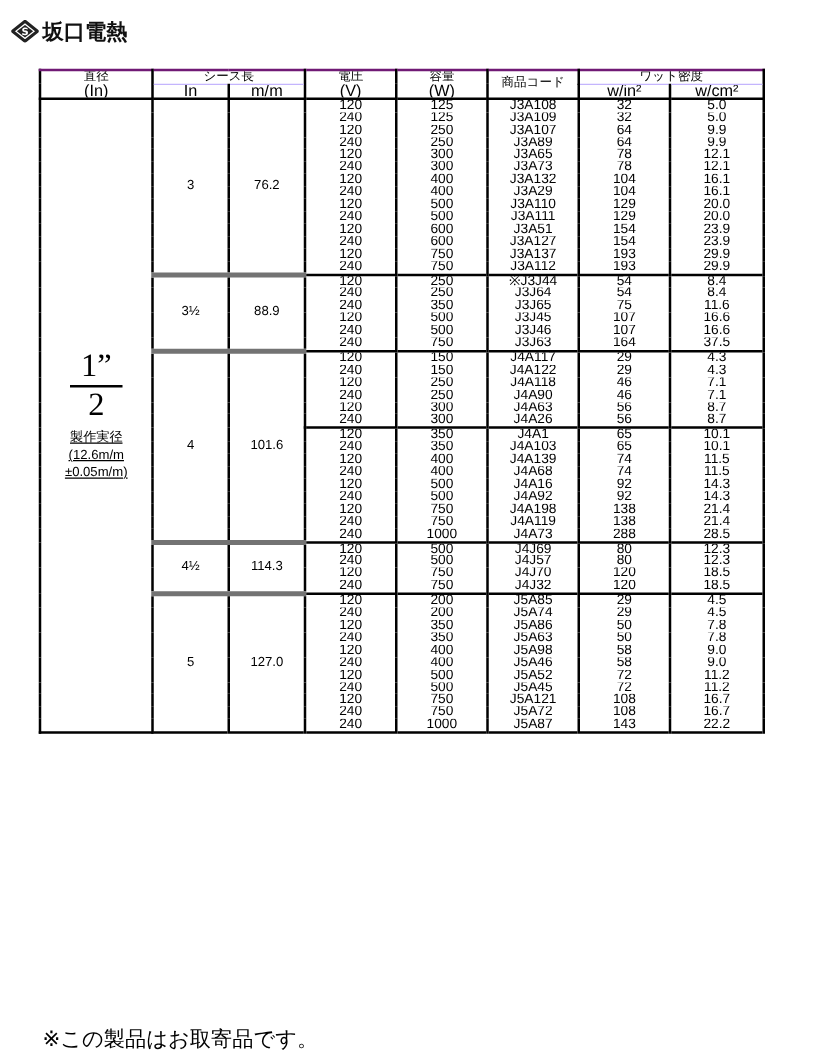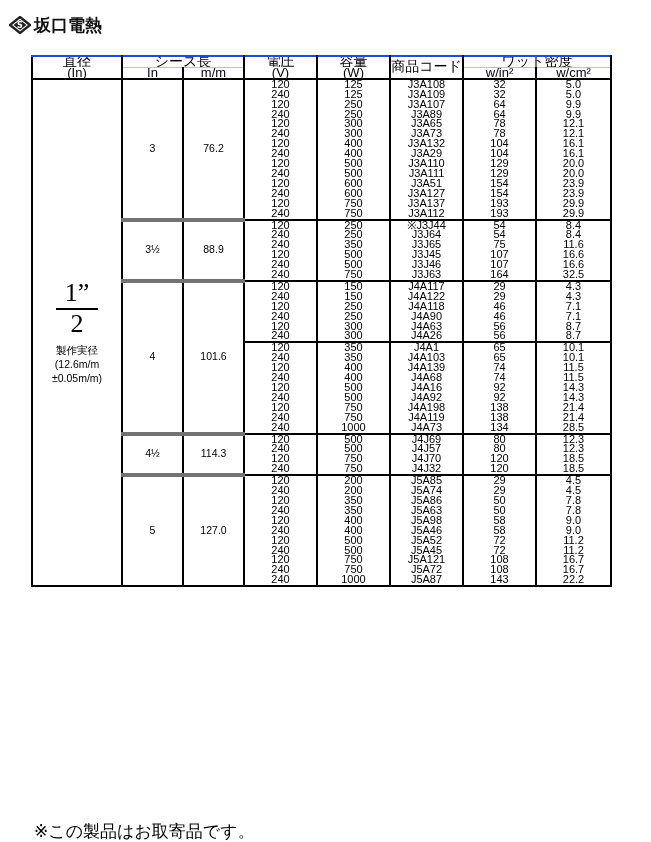--- a/index.html
+++ b/index.html
@@ -6,32 +6,32 @@
   body { width:651px; height:842px; position:relative; overflow:hidden;
          font-family:"DejaVu Sans","Liberation Sans",sans-serif; color:#000; }
   .logo { position:absolute; left:9px; top:14px; height:22px; display:flex; align-items:center; }
   .logo svg { display:block; }
   .logo-text { font-family:"DejaVu Sans",sans-serif; font-weight:bold; font-size:17px; letter-spacing:0px; margin-left:3px; color:#111; }
   table.spec { position:absolute; left:31px; top:55px; border-collapse:collapse; table-layout:fixed;
                font-family:"Liberation Sans",sans-serif; font-size:11px; }
   table.spec td, table.spec th { border-left:2px solid #000; border-right:2px solid #000; padding:0; text-align:center;
                font-weight:normal; line-height:9.9px; height:9.9px; white-space:nowrap; overflow:hidden; }
   table.spec { border:2px solid #000; }
-  th.h1 { height:12px; line-height:12px; border-top:2px solid #1d4ed8; font-size:14px; }
+  th.h1 { height:12px; line-height:12px; border-top:2px solid #701a75; font-size:10px; }
   th.h2 { height:14px; line-height:12px; font-size:13px; border-bottom:2px solid #000; }
   th.sub { border-top:1px solid #c4b5fd; }
   th.full { vertical-align:middle; line-height:14px; }
   tr.gstart td.dc { border-top:2px solid #000; }
   td.dia { vertical-align:middle; border-bottom:2px solid #000; }
   td.grp { vertical-align:middle; border-top:4px solid #737373; font-size:10.5px; }
   .frac { display:flex; flex-direction:column; align-items:center; font-family:"Liberation Serif",serif; }
   .frac .num { font-size:26px; line-height:26px; }
   .frac .bar { width:42px; border-top:2px solid #000; margin:2px 0 1px 0; }
   .frac .den { font-size:26px; line-height:26px; }
-  .dia-note { font-size:10.5px; line-height:14px; margin-top:6px; }
+  .dia-note { font-size:10.5px; line-height:14px; margin-top:6px;text-decoration:underline; }
   .footnote { position:absolute; left:34px; top:820px; font-size:17px; font-family:"DejaVu Sans",sans-serif; }
 </style>
 </head>
 <body>
 
 <div class="logo">
   <svg width="22" height="18" viewBox="0 0 22 18">
     <polygon points="11,1 21,9 11,17 1,9" fill="none" stroke="#222" stroke-width="2.4"></polygon>
     <polygon points="11,4 17.5,9 11,14 4.5,9" fill="#222"></polygon>
     <text x="11" y="12.3" font-size="8" font-weight="bold" text-anchor="middle" fill="#fff" font-family="DejaVu Sans, sans-serif">S</text>
@@ -217,21 +217,21 @@
         <td class="dc">500</td>
         <td class="dc">J3J46</td>
         <td class="dc">107</td>
         <td class="dc">16.6</td>
       </tr>
       <tr>
         <td class="dc">240</td>
         <td class="dc">750</td>
         <td class="dc">J3J63</td>
         <td class="dc">164</td>
-        <td class="dc">32.5</td>
+        <td class="dc">37.5</td>
       </tr>
       <tr class="gstart">
         <td class="grp" rowspan="15">4</td>
         <td class="grp" rowspan="15">101.6</td>
         <td class="dc">120</td>
         <td class="dc">150</td>
         <td class="dc">J4A117</td>
         <td class="dc">29</td>
         <td class="dc">4.3</td>
       </tr>
@@ -323,21 +323,21 @@
         <td class="dc">240</td>
         <td class="dc">750</td>
         <td class="dc">J4A119</td>
         <td class="dc">138</td>
         <td class="dc">21.4</td>
       </tr>
       <tr>
         <td class="dc">240</td>
         <td class="dc">1000</td>
         <td class="dc">J4A73</td>
-        <td class="dc">134</td>
+        <td class="dc">288</td>
         <td class="dc">28.5</td>
       </tr>
       <tr class="gstart">
         <td class="grp" rowspan="4">4½</td>
         <td class="grp" rowspan="4">114.3</td>
         <td class="dc">120</td>
         <td class="dc">500</td>
         <td class="dc">J4J69</td>
         <td class="dc">80</td>
         <td class="dc">12.3</td>

